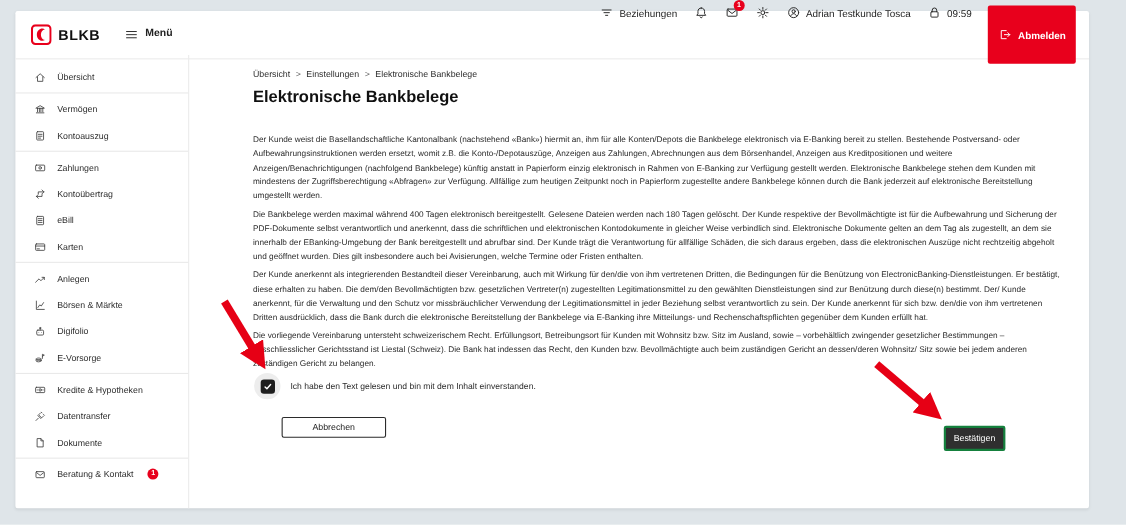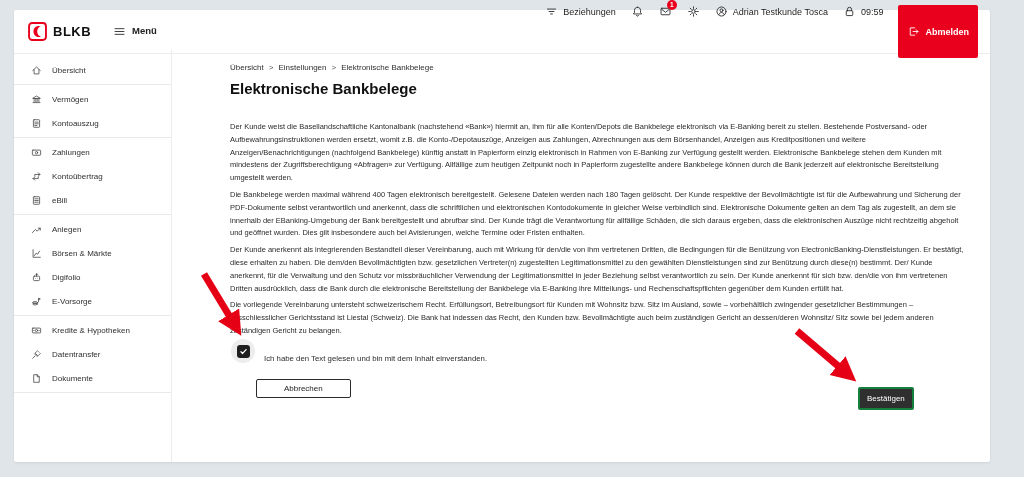--- a/index.html
+++ b/index.html
@@ -34,21 +34,21 @@
   .nav-badge{margin-left:3px;}
   
   .content{position:absolute; left:216px; top:40px; width:734px; padding-top:13px;}
   .breadcrumb{display:flex; gap:5px; font-size:8px; color:#2e2e2e;}
   .bc-item{cursor:pointer;}
   .bc-sep{color:#555;}
   .page-title{font-size:15px; font-weight:bold; color:#101010; margin:8px 0 24px;}
   .legal{font-size:7.5px; line-height:12.8px; color:#2b2b2b; height:216px; overflow:hidden;}
   .legal p{margin:0 0 4px;}
   .legal .b{font-weight:normal;}
-  .consent-row{display:flex; align-items:flex-end; gap:9px; margin:2px 0 0 1px;}
+  .consent-row{display:flex; align-items:center; gap:9px; margin:2px 0 0 1px;}
   .checkbox-halo{width:24px;height:24px;border-radius:50%;background:#ededed;display:flex;align-items:center;justify-content:center;cursor:pointer;flex:0 0 auto;}
   .checkbox{width:13px;height:13px;background:#1e1e1e;border-radius:3px;display:flex;align-items:center;justify-content:center;}
   .checkbox svg{width:9px;height:9px;stroke:#fff;stroke-width:2.2;fill:none;stroke-linecap:round;stroke-linejoin:round;}
   .consent-label{font-size:7.8px;}
   .note{font-size:7.5px; margin-top:8px;}
   .btn-cancel{display:inline-block; margin:16px 0 0 26px; background:#fff; border:1.5px solid #2b2b2b; border-radius:2px; font-size:8px; font-weight:normal; color:#1c1c1c; padding:4px 27px; cursor:pointer; font-family:inherit;}
   .btn-confirm{position:absolute; left:844px; top:377px; background:var(--dark-button); color:#fff; border:2px solid #15803d; border-radius:2px; font-size:8px; font-weight:normal; padding:5px 7px; cursor:pointer; font-family:inherit;}
   
   .arrows{position:absolute; left:0; top:0; width:1024px; height:477px; pointer-events:none; z-index:50;}
 </style>
@@ -167,20 +167,29 @@
       </div>
       <div class="nav-item">
         <span class="nav-ic-wrap">
           <svg class="nav-ic" viewBox="0 0 16 16">
             <rect x="3.5" y="2.5" width="9" height="11" rx="1"></rect>
             <path d="M5.5 5.5h5M5.5 8h5M5.5 10.5h5"></path>
           </svg>
         </span>
         <span class="nav-label">eBill</span>
       </div>
+      <div class="nav-item">
+        <span class="nav-ic-wrap">
+          <svg class="nav-ic" viewBox="0 0 16 16">
+            <rect x="2" y="4" width="12" height="8.5" rx="1"></rect>
+            <path d="M2 6.8h12M4 10.5h3"></path>
+          </svg>
+        </span>
+        <span class="nav-label">Karten</span>
+      </div>
       <div class="nav-divider"></div>
       <div class="nav-item">
         <span class="nav-ic-wrap">
           <svg class="nav-ic" viewBox="0 0 16 16">
             <path d="M2 12.5 6.5 8l2.5 2.5L13.5 6M10.5 6h3v3"></path>
           </svg>
         </span>
         <span class="nav-label">Anlegen</span>
       </div>
       <div class="nav-item">
@@ -233,20 +242,30 @@
       </div>
       <div class="nav-item">
         <span class="nav-ic-wrap">
           <svg class="nav-ic" viewBox="0 0 16 16">
             <path d="M4.5 2.5h4.5l3 3v8h-7.5z M9 2.5v3h3"></path>
           </svg>
         </span>
         <span class="nav-label">Dokumente</span>
       </div>
       <div class="nav-divider"></div>
+      <div class="nav-item">
+        <span class="nav-ic-wrap">
+          <svg class="nav-ic" viewBox="0 0 16 16">
+            <rect x="2.5" y="4" width="11" height="8" rx="1"></rect>
+            <path d="m3.5 5.5 4.5 3.5 4.5-3.5"></path>
+          </svg>
+        </span>
+        <span class="nav-label">Beratung &amp; Kontakt</span>
+        <span class="badge nav-badge">1</span>
+      </div>
     </div>
 
   <div class="content">
     <div class="breadcrumb" id="breadcrumb">
         <span class="bc-item">Übersicht</span>
         <span class="bc-sep">&gt;</span>
         <span class="bc-item">Einstellungen</span>
         <span class="bc-sep">&gt;</span>
         <span class="bc-item">Elektronische Bankbelege</span>
       </div>

